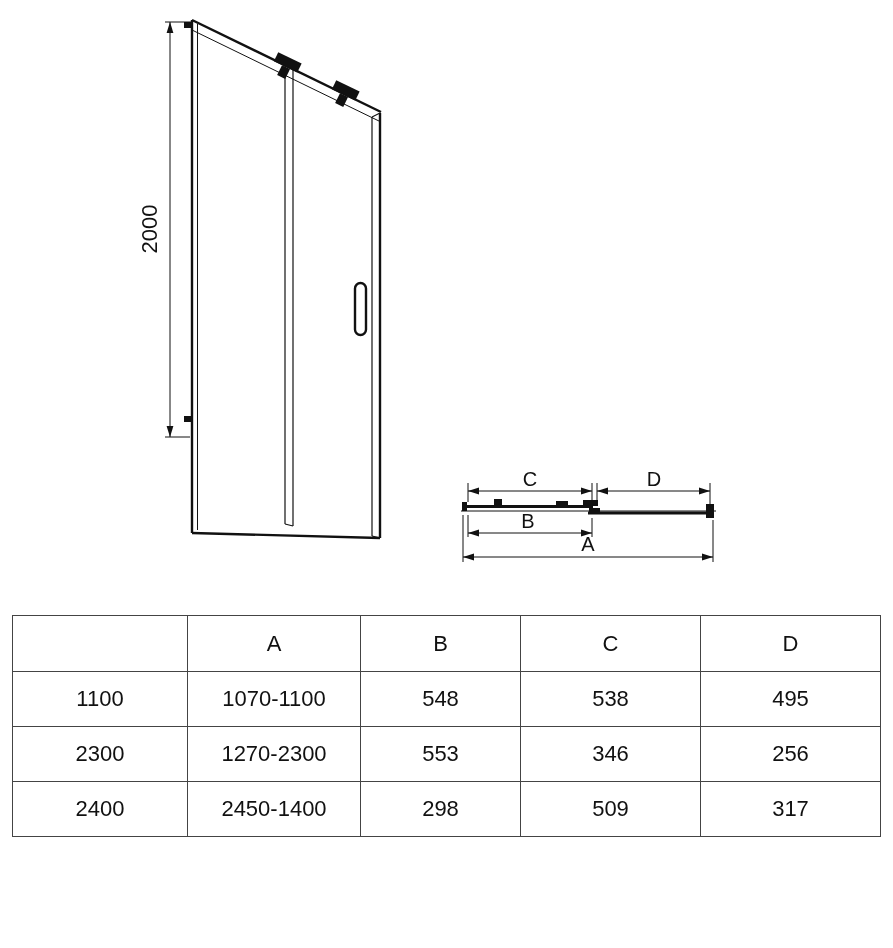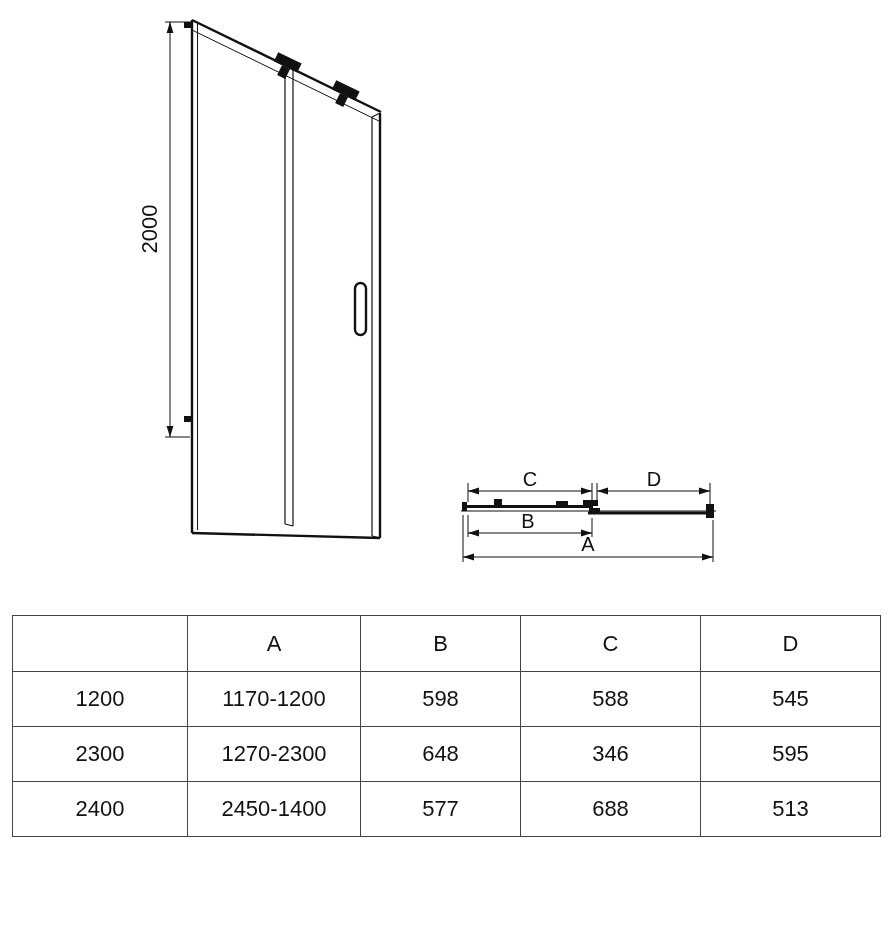--- a/index.html
+++ b/index.html
@@ -143,36 +143,36 @@
     </colgroup>
     <tbody>
       <tr class="header-row">
         <th></th>
         <th>A</th>
         <th>B</th>
         <th>C</th>
         <th>D</th>
       </tr>
       <tr>
-        <td>1200</td>
-        <td>1170-1200</td>
-        <td>598</td>
-        <td>588</td>
-        <td>545</td>
+        <td>1100</td>
+        <td>1070-1100</td>
+        <td>548</td>
+        <td>538</td>
+        <td>495</td>
       </tr>
       <tr>
         <td>2300</td>
         <td>1270-2300</td>
-        <td>648</td>
+        <td>553</td>
         <td>346</td>
-        <td>595</td>
+        <td>256</td>
       </tr>
       <tr>
         <td>2400</td>
         <td>2450-1400</td>
-        <td>577</td>
-        <td>688</td>
-        <td>513</td>
+        <td>298</td>
+        <td>509</td>
+        <td>317</td>
       </tr>
     </tbody>
   </table>
 
 </div>
 
 </body></html>

